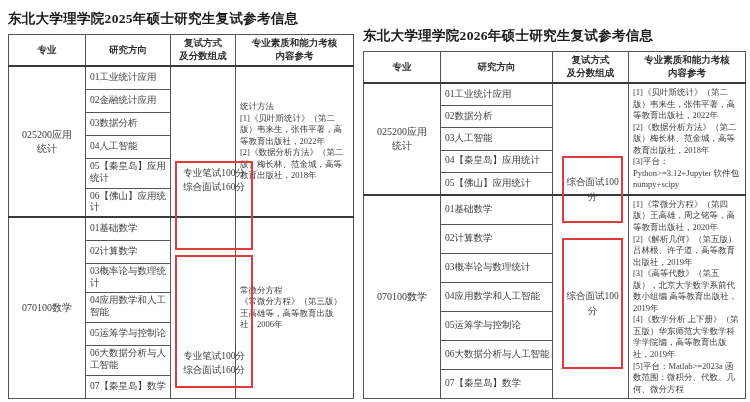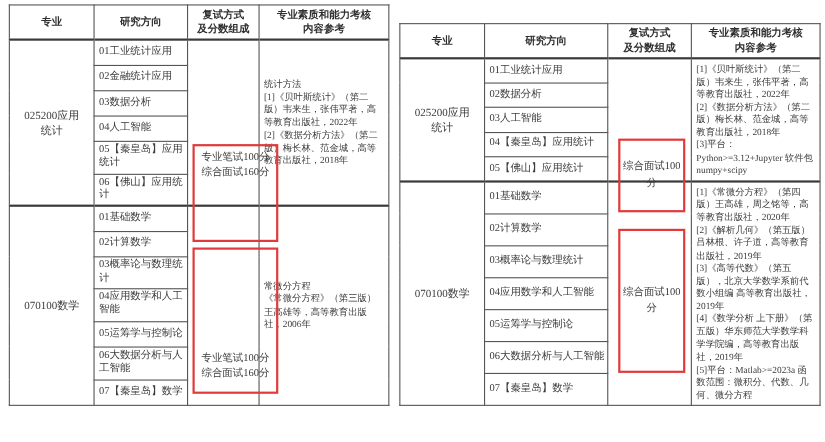--- a/index.html
+++ b/index.html
@@ -32,20 +32,21 @@
   .b-l2 { left: 4px; right: -18px; top: 0.5%; height: 67%; justify-content: flex-end; padding-bottom: 9px; }
   .b-r1 { left: 9px; right: 5px; top: 33%; height: 57%; justify-content: center; }
   .b-r2 { left: 9px; right: 5px; top: 3%; height: 63%; justify-content: center; }
 </style>
 </head>
 <body>
 
 <div class="page">
 
   <div class="tbl-block left">
+    <div class="tbl-title">东北大学理学院2025年硕士研究生复试参考信息</div>
     <table>
       <colgroup>
           <col style="width:77px">
           <col style="width:85px">
           <col style="width:65px">
           <col style="width:118px">
         </colgroup>
       <tbody>
           <tr class="head">
         <th>专业</th>
@@ -113,20 +114,21 @@
             <td class="dir">06大数据分析与人工智能</td>
           </tr>
       <tr class="r1">
             <td class="dir">07【秦皇岛】数学</td>
           </tr>
     </tbody>
       </table>
   </div>
 
   <div class="tbl-block right">
+    <div class="tbl-title">东北大学理学院2026年硕士研究生复试参考信息</div>
     <table>
       <colgroup>
           <col style="width:77px">
           <col style="width:112px">
           <col style="width:76px">
           <col style="width:117px">
         </colgroup>
       <tbody>
           <tr class="head">
         <th>专业</th>

